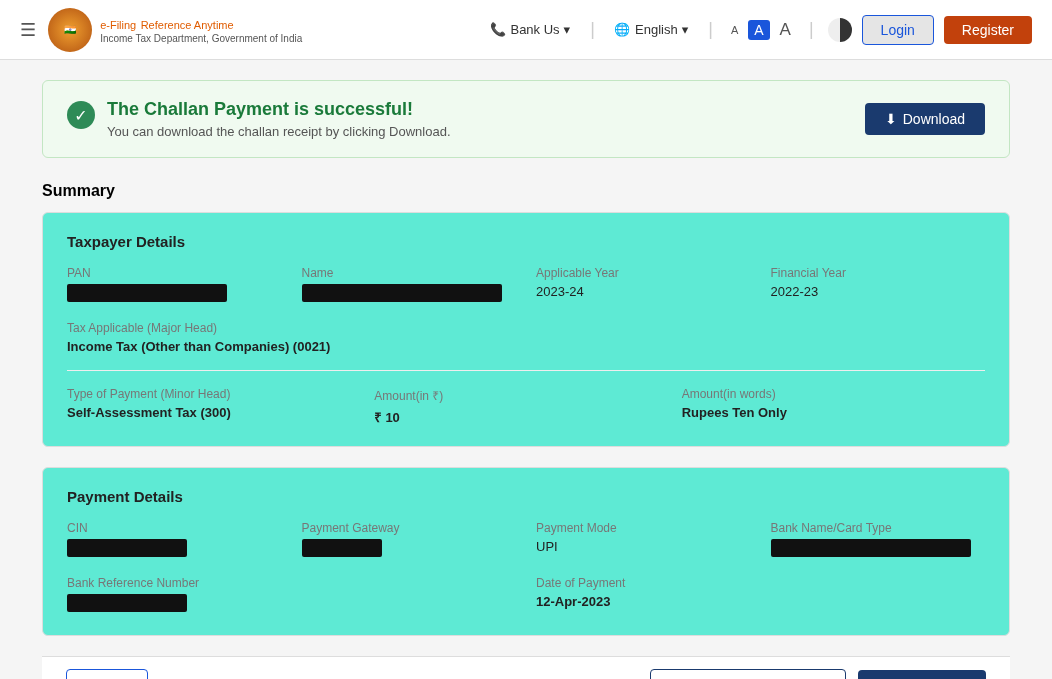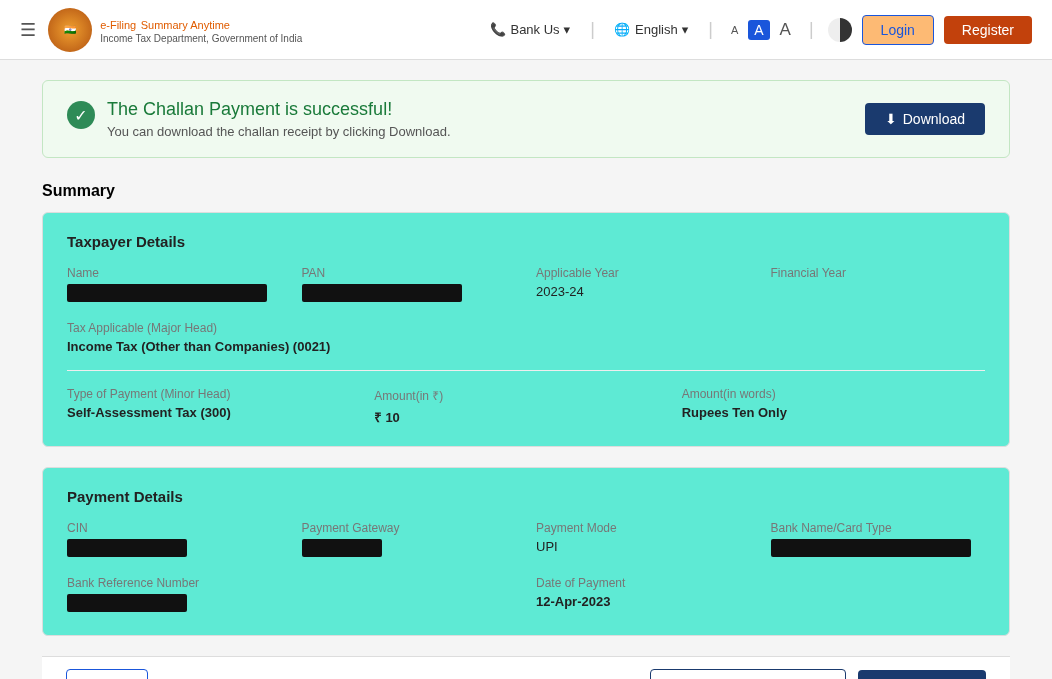--- a/index.html
+++ b/index.html
@@ -41,21 +41,21 @@
     }
     .font-btn-active {
       background: #1a56db; color: white; border-radius: 3px; padding: 2px 6px;
     }
     .contrast-btn {
       background: none; border: none; cursor: pointer;
       width: 24px; height: 24px; border-radius: 50%;
       background: conic-gradient(#333 180deg, #eee 180deg);
     }
     .btn-login {
-      border: 1px solid #1a56db; background: #fdba74; color: #1a56db;
+      border: 1px solid #1a56db; background: #e5e5e5; color: #1a56db;
       padding: 6px 18px; border-radius: 4px; cursor: pointer; font-size: 14px;
     }
     .btn-register {
       background: #c2410c; color: white; border: none;
       padding: 6px 18px; border-radius: 4px; cursor: pointer; font-size: 14px;
     }
 
     
     .main-content { max-width: 1000px; margin: 20px auto; padding: 0 16px; }
 
@@ -64,21 +64,21 @@
       background: #f0faf0; border: 1px solid #c3e6c3; border-radius: 6px;
       padding: 18px 24px; display: flex; align-items: center; justify-content: space-between;
       margin-bottom: 24px;
     }
     .success-left { display: flex; align-items: flex-start; gap: 12px; }
     .success-icon {
       width: 28px; height: 28px; background: #2e8b57; border-radius: 50%;
       display: flex; align-items: center; justify-content: center;
       color: white; font-size: 16px; flex-shrink: 0; margin-top: 2px;
     }
-    .success-title { color: #1a7a3a; font-size: 18px; font-weight: normal; margin-bottom: 4px; }
+    .success-title { color: #1a7a3a; font-size: 18px; font-weight: bold; margin-bottom: 4px; }
     .success-subtitle { color: #555; font-size: 13px; }
     .btn-download-green {
       background: #1a3a6e; color: white; border: none;
       padding: 8px 20px; border-radius: 4px; cursor: pointer; font-size: 14px;
       display: flex; align-items: center; gap: 6px; white-space: nowrap;
     }
 
     
     .section-title { font-size: 16px; font-weight: bold; margin-bottom: 12px; color: #000000; }
 
@@ -139,21 +139,21 @@
 <body>
 
 <nav class="navbar">
   <div class="navbar-left">
     <span class="hamburger-icon">☰</span>
     <div class="logo-container">
       <div class="logo-circle">🇮🇳</div>
       <div class="logo-text">
         <div class="logo-efiling">
           <span>e-Filing</span>
-          <span style="color:#e05c00; font-size:11px; font-weight:normal;">Summary Anytime</span>
+          <span style="color:#e05c00; font-size:11px; font-weight:normal;">Reference Anytime</span>
         </div>
         <div class="logo-subtitle">Income Tax Department, Government of India</div>
       </div>
     </div>
   </div>
   <div class="navbar-right">
     <div class="nav-item">
       <span>📞</span>
       <span>Bank Us</span>
       <span>▾</span>
@@ -193,33 +193,34 @@
     </button>
   </div>
 
   <div class="section-title">Summary</div>
 
   <div class="card">
     <div class="card-title">Taxpayer Details</div>
 
     <div class="info-grid">
       <div class="info-item">
+        <div class="info-label">PAN</div>
+        <div class="redacted redacted-lg"></div>
+      </div>
+      <div class="info-item">
         <div class="info-label">Name</div>
         <div class="redacted redacted-xl"></div>
       </div>
       <div class="info-item">
-        <div class="info-label">PAN</div>
-        <div class="redacted redacted-lg"></div>
-      </div>
-      <div class="info-item">
         <div class="info-label">Applicable Year</div>
         <div class="info-value">2023-24</div>
       </div>
       <div class="info-item">
         <div class="info-label">Financial Year</div>
+        <div class="info-value">2022-23</div>
       </div>
     </div>
 
     <div style="margin-top:16px;">
       <div class="info-label">Tax Applicable (Major Head)</div>
       <div class="info-value-bold">Income Tax (Other than Companies) (0021)</div>
     </div>
 
     <hr class="divider">
 

